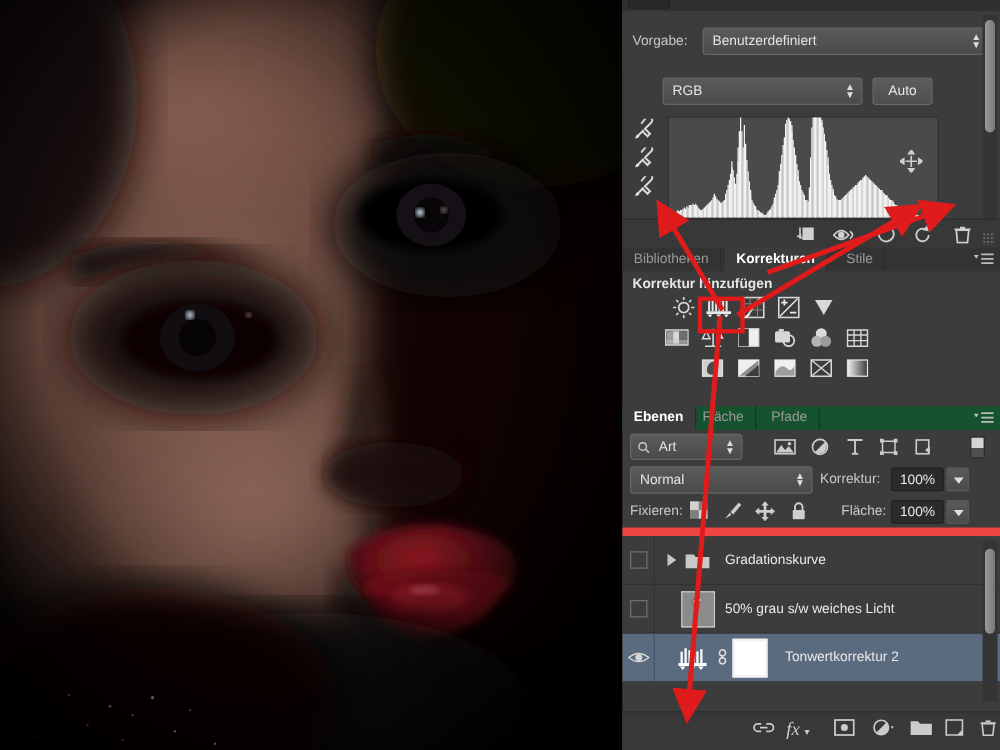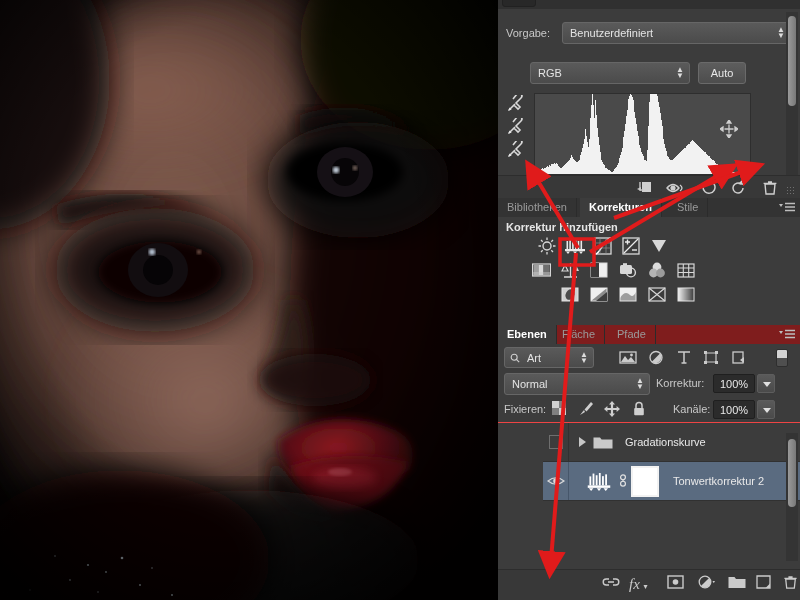--- a/index.html
+++ b/index.html
@@ -105,21 +105,21 @@
   .adj-title { position:absolute; left:8px; top:23px; font-size:11px; font-weight:bold; color:#e6e6e6; }
   .adj-grid { position:absolute; left:0; top:38px; width:302px; }
   .adj-row { position:relative; height:24px; }
   .adj-ico {
     position:absolute; width:22px; height:20px;
     display:flex; align-items:center; justify-content:center;
   }
 
   
   #layers { position:absolute; left:0; top:325px; width:302px; height:275px; background:#3c3c3c; }
-  #layers .tabbar { background:#7f1d1d; }
+  #layers .tabbar { background:#14532d; }
 
   .search-row { position:absolute; left:0; top:19px; width:302px; height:26px; }
   .filter-combo { left:6px; top:3px; width:90px; height:21px; padding-left:22px; }
   .magnifier { position:absolute; left:12px; top:9px; width:10px; height:10px; }
   .filter-ico { position:absolute; top:6px; width:18px; height:16px; color:#c6c6c6; }
   .toggle-pill {
     position:absolute; right:12px; top:5px; width:12px; height:18px;
     border-radius:2px; background:linear-gradient(#d4d4d4 0 50%, #4f4f4f 50% 100%);
     border:1px solid #2e2e2e;
   }
@@ -138,21 +138,21 @@
   }
   .spin::after {
     content:""; position:absolute; left:5px; top:7px;
     border-left:4px solid transparent; border-right:4px solid transparent;
     border-top:5px solid #e0e0e0;
   }
   .lock-ico { position:absolute; top:5px; width:16px; height:16px; color:#c6c6c6; }
 
   
   .layer-list { position:absolute; left:0; top:97px; width:302px; height:138px;
-     border-top:1px solid #ef4444;padding-left:45px; }
+     border-top:7px solid #ef4444; }
   .layer-row { position:relative; height:39px; border-bottom:1px solid #313131; background:#3c3c3c; }
   .layer-row.selected { background:#5a6b80; }
   .eyecol { position:absolute; left:0; top:0; width:26px; height:38px; border-right:1px solid #313131; }
   .eyebox { position:absolute; left:6px; top:12px; width:14px; height:14px; border:1px solid #6e6e6e; }
   .eye-on { position:absolute; left:4px; top:12px; width:18px; height:14px; }
   .thumb-img {
     position:absolute; top:5px; width:27px; height:29px;
     border:1px solid #cfcfcf; background:#8a8a8a;
   }
   .mask-thumb {
@@ -903,41 +903,55 @@
           <svg width="16" height="16" viewBox="0 0 16 16">
             <path d="M8 0 l3 3.4 H9.1 V6.9 H12.6 V5 L16 8 L12.6 11 V9.1 H9.1 V12.6 H11 L8 16 L5 12.6 H6.9 V9.1 H3.4 V11 L0 8 L3.4 5 V6.9 H6.9 V3.4 H5 Z" fill="#cfcfcf"></path>
           </svg>
         </div>
         <div class="lock-ico" style="left:134px;">
           <svg width="14" height="16" viewBox="0 0 14 16">
             <path d="M4 7 V4.6 a3 3 0 0 1 6 0 V7" fill="none" stroke="#cfcfcf" stroke-width="1.5"></path>
             <rect x="2.2" y="7" width="9.6" height="7.3" rx="1" fill="#cfcfcf"></rect>
           </svg>
         </div>
-        <span class="lbl" style="position:absolute; left:175px; top:2px;">Kanäle:</span>
+        <span class="lbl" style="position:absolute; left:175px; top:2px;">Fläche:</span>
         <div class="numbox" style="left:215px; top:4px; width:42px;">
           <span>100%</span>
         </div>
         <div class="spin" style="left:259px; top:4px;"></div>
       </div>
 
       <div class="layer-list">
 
         <div class="layer-row">
           <div class="eyecol">
             <div class="eyebox"></div>
           </div>
           <div class="disc-tri"></div>
           <svg class="folder-ico" viewBox="0 0 20 15">
             <path d="M0.5 13.5 V2.5 H7 L8.6 4.5 H19.5 V13.5 Z" fill="#c9c9c9"></path>
           </svg>
           <div class="layer-name" style="left:82px;">Gradationskurve</div>
         </div>
 
 
+        <div class="layer-row">
+          <div class="eyecol">
+            <div class="eyebox"></div>
+          </div>
+          <div class="thumb-img" style="left:47px;">
+            <svg width="25" height="27" viewBox="0 0 25 27">
+              <rect width="25" height="27" fill="#8b8b8b"></rect>
+              <ellipse cx="11" cy="8" rx="4" ry="5" fill="#7e7e7e"></ellipse>
+              <ellipse cx="10" cy="7" rx="1.2" ry="1" fill="#c8c8c8"></ellipse>
+              <ellipse cx="14" cy="6" rx="1" ry="0.9" fill="#c0c0c0"></ellipse>
+            </svg>
+          </div>
+          <div class="layer-name" style="left:82px;">50% grau s/w weiches Licht</div>
+        </div>
 
         <div class="layer-row selected">
           <div class="eyecol" style="border-right:1px solid #46566a;">
             <svg class="eye-on" viewBox="0 0 18 14">
               <path d="M1 7 Q9 0.5 17 7 Q9 13.5 1 7 Z" fill="none" stroke="#d8d8d8" stroke-width="1.2"></path>
               <circle cx="9" cy="7" r="2.8" fill="#d8d8d8"></circle>
             </svg>
           </div>
           <div style="position:absolute; left:44px; top:11px;">
             <svg width="24" height="18" viewBox="0 0 20 16">

